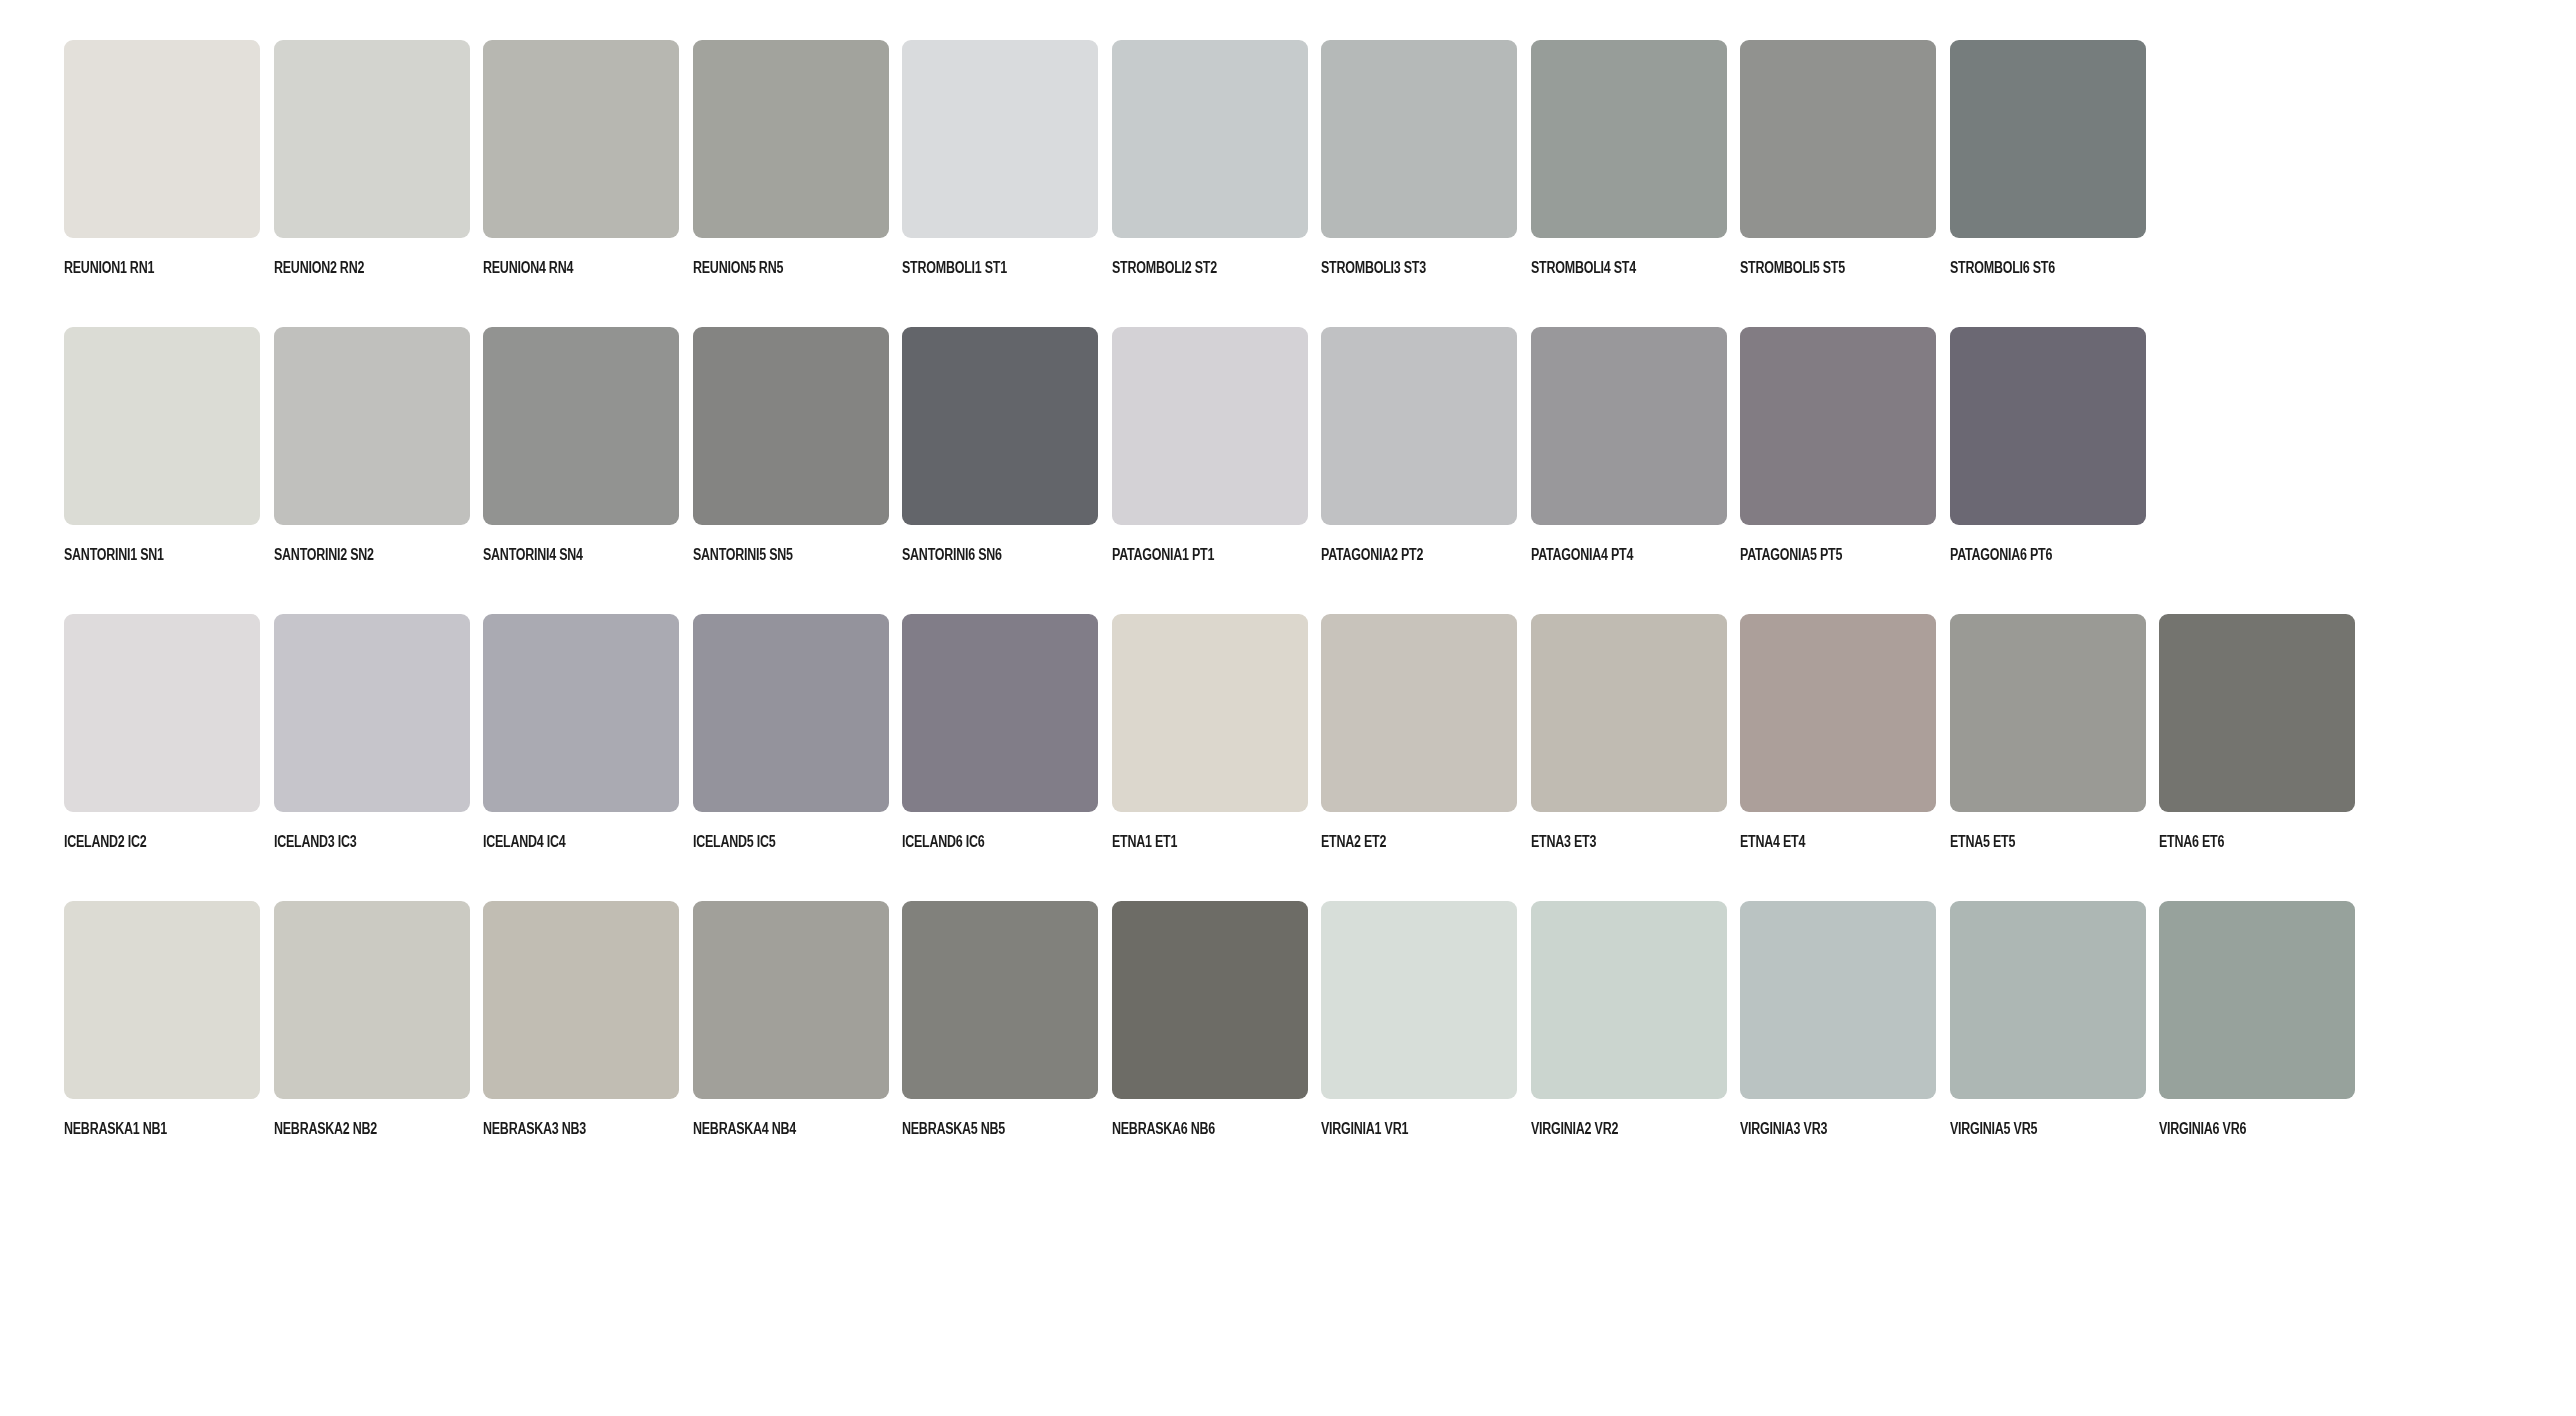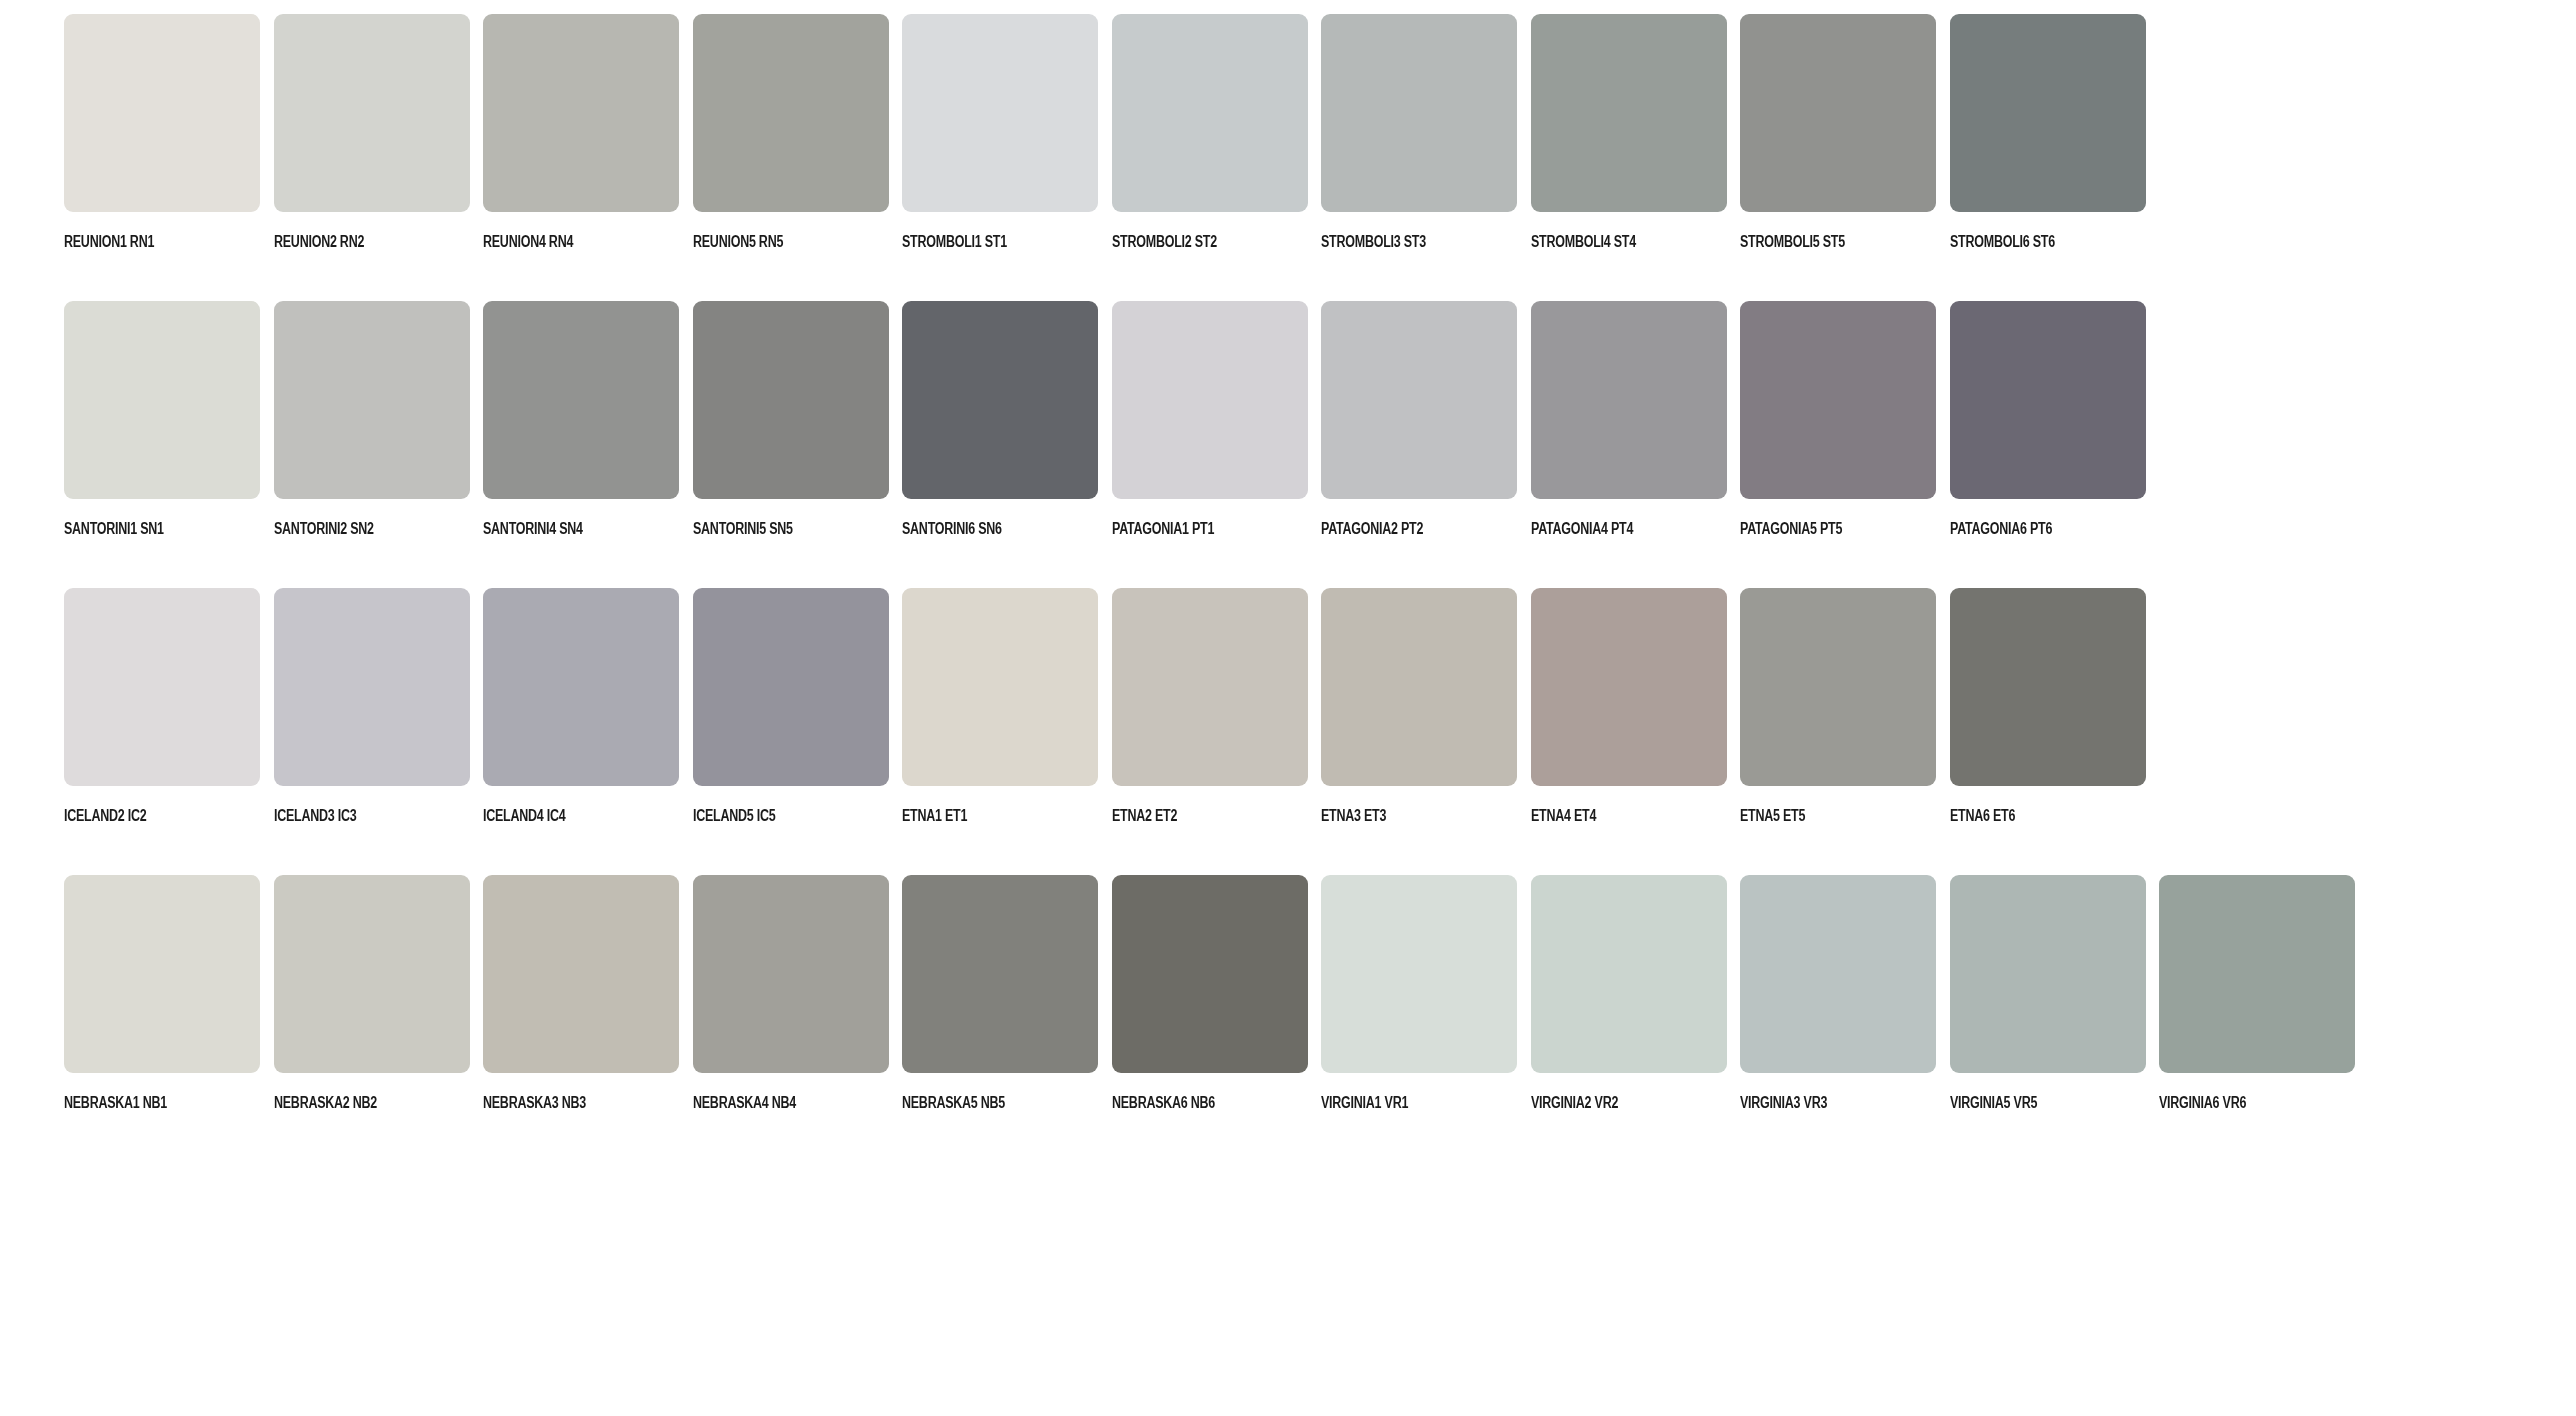--- a/index.html
+++ b/index.html
@@ -20,20 +20,21 @@
     position: relative;
     width: 2576px;
     height: 1417px;
     padding: 14px 0 0 64px;
   }
 
   .palette-row {
     display: flex;
     flex-direction: row;
     height: 287px;
+    align-items: center;
   }
 
   .swatch-cell {
     width: 196px;
     margin-right: 13.5px;
     display: flex;
     flex-direction: column;
   }
 
   .swatch-chip {
@@ -156,20 +157,24 @@
       </div>
       <div class="swatch-cell">
         <div class="swatch-chip" style="background-color: rgb(170, 170, 178);"></div>
         <div class="swatch-label">ICELAND4 IC4</div>
       </div>
       <div class="swatch-cell">
         <div class="swatch-chip" style="background-color: rgb(148, 147, 156);"></div>
         <div class="swatch-label">ICELAND5 IC5</div>
       </div>
       <div class="swatch-cell">
+        <div class="swatch-chip" style="background-color: rgb(129, 125, 136);"></div>
+        <div class="swatch-label">ICELAND6 IC6</div>
+      </div>
+      <div class="swatch-cell">
         <div class="swatch-chip" style="background-color: rgb(220, 215, 205);"></div>
         <div class="swatch-label">ETNA1 ET1</div>
       </div>
       <div class="swatch-cell">
         <div class="swatch-chip" style="background-color: rgb(200, 195, 187);"></div>
         <div class="swatch-label">ETNA2 ET2</div>
       </div>
       <div class="swatch-cell">
         <div class="swatch-chip" style="background-color: rgb(192, 187, 178);"></div>
         <div class="swatch-label">ETNA3 ET3</div>

